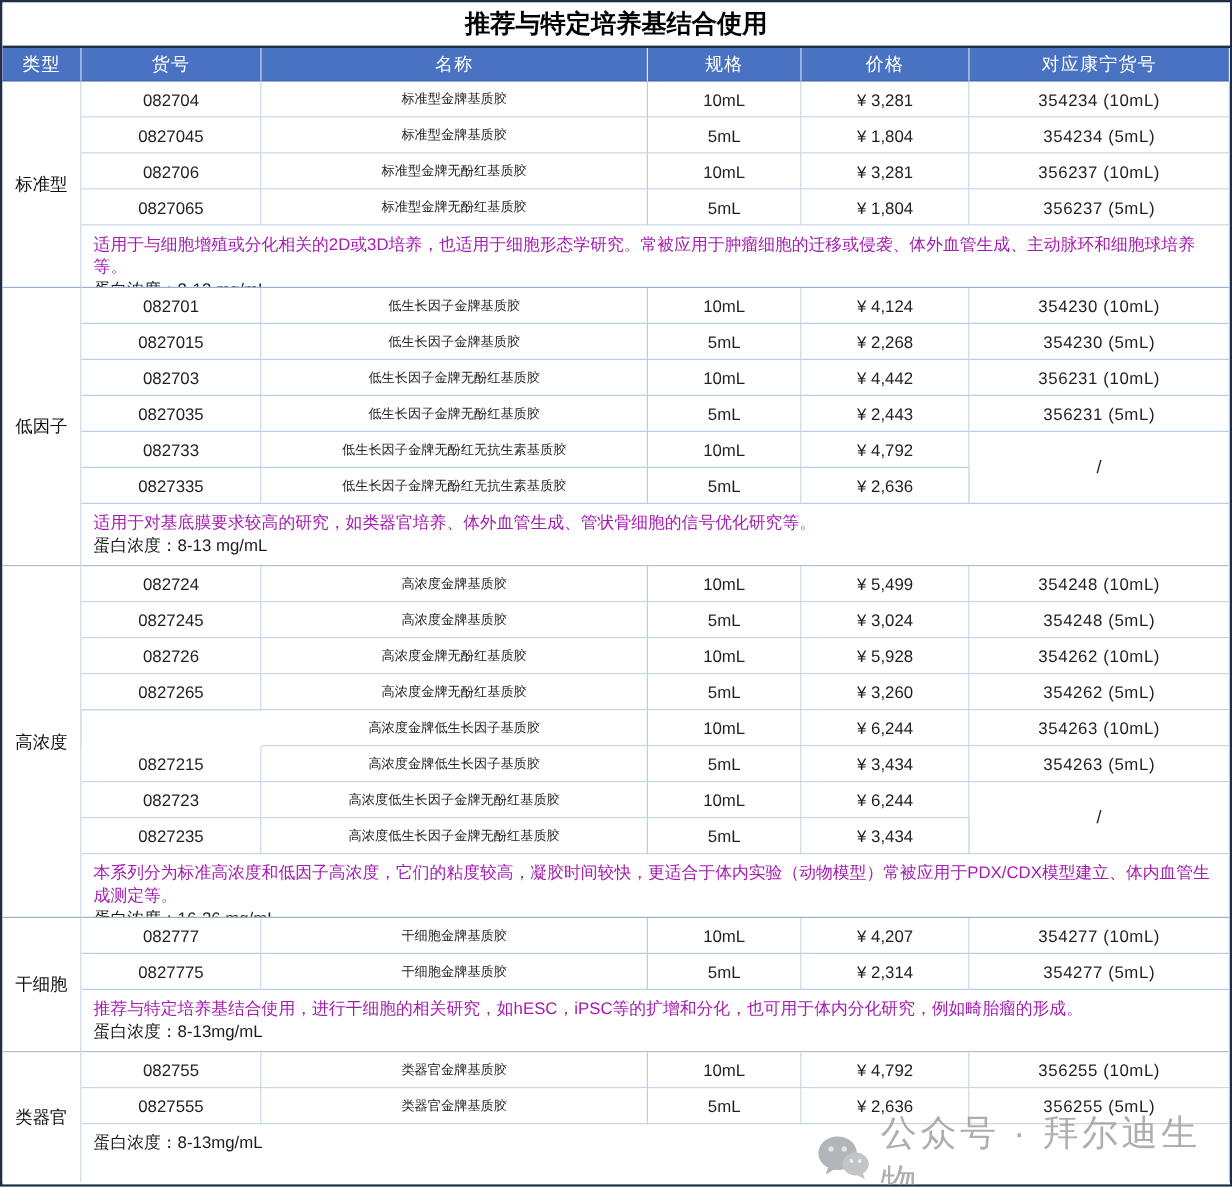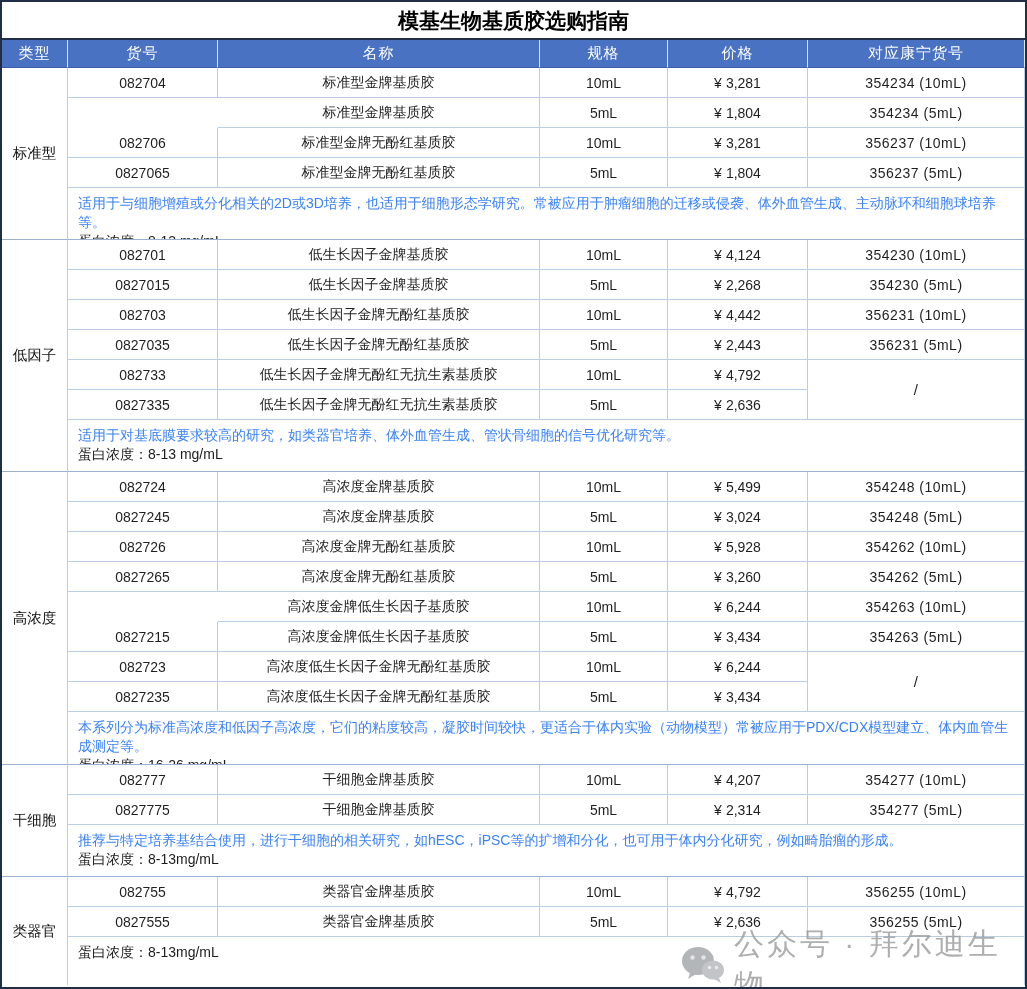--- a/index.html
+++ b/index.html
@@ -41,70 +41,71 @@
     position:relative;
     background:#ffffff;
     display:flex;align-items:center;justify-content:center;
     border-right:1px solid #b9cde5;
     border-bottom:1px solid #b9cde5;
     font-size:14px;color:#1f1f1f;
     overflow:hidden;
     white-space:nowrap;
   }
   .type-cell{font-size:14.5px;color:#111;border-bottom:1px solid #9bb0cc;}
-  .name-cell{font-size:14px;}
+  .name-cell{font-size:11px;}
   .price-cell .yen{margin-right:4px;}
   .corning-cell{letter-spacing:0.5px;}
   .merged-cell{font-size:15px;}
   .note-cell{
     grid-column:2 / 7;
     flex-direction:column;
     align-items:flex-start;
     justify-content:space-between;
     padding:6px 10px 7px 10px;
     border-bottom:1px solid #9bb0cc;
     white-space:normal;
   }
-  .note-line{font-size:14px;color:#3b82f6;line-height:19px;}
+  .note-line{font-size:14px;color:#a21caf;line-height:19px;}
   .protein-line{font-size:14px;color:#1c1c1c;line-height:19px;}
   .last-row{border-bottom:none;}
   .watermark{
     position:absolute;
     left:678px;top:922px;
     display:flex;align-items:center;gap:8px;
     color:#9a9a9a;
     opacity:0.8;
     font-size:30px;
     letter-spacing:3px;
     pointer-events:none;
     z-index:5;
   }
   .wm-icon{flex:0 0 auto;opacity:.85;}
 </style>
 </head>
 <body>
 
 <div class="page">
-  <div class="title-bar">模基生物基质胶选购指南</div>
+  <div class="title-bar">推荐与特定培养基结合使用</div>
   <div class="grid" id="grid" style="grid-template-rows: 28px 30px 30px 30px 30px 52px 30px 30px 30px 30px 30px 30px 52px 30px 30px 30px 30px 30px 30px 30px 30px 53px 30px 30px 52px 30px 30px 1fr;">
       <div class="hcell">类型</div>
       <div class="hcell">货号</div>
       <div class="hcell">名称</div>
       <div class="hcell">规格</div>
       <div class="hcell">价格</div>
       <div class="hcell">对应康宁货号</div>
       <div class="cell type-cell" style="grid-area: 2 / 1 / span 5;">标准型</div>
       <div class="cell code-cell" style="grid-area: 2 / 2;">082704</div>
       <div class="cell name-cell" style="grid-area: 2 / 3;">标准型金牌基质胶</div>
       <div class="cell spec-cell" style="grid-area: 2 / 4;">10mL</div>
       <div class="cell price-cell" style="grid-area: 2 / 5;">
         <div class="span yen">¥</div>
         <div class="span amt">3,281</div>
       </div>
       <div class="cell corning-cell" style="grid-area: 2 / 6;">354234 (10mL)</div>
+      <div class="cell code-cell" style="grid-area: 3 / 2;">0827045</div>
       <div class="cell name-cell" style="grid-area: 3 / 3;">标准型金牌基质胶</div>
       <div class="cell spec-cell" style="grid-area: 3 / 4;">5mL</div>
       <div class="cell price-cell" style="grid-area: 3 / 5;">
         <div class="span yen">¥</div>
         <div class="span amt">1,804</div>
       </div>
       <div class="cell corning-cell" style="grid-area: 3 / 6;">354234 (5mL)</div>
       <div class="cell code-cell" style="grid-area: 4 / 2;">082706</div>
       <div class="cell name-cell" style="grid-area: 4 / 3;">标准型金牌无酚红基质胶</div>
       <div class="cell spec-cell" style="grid-area: 4 / 4;">10mL</div>

